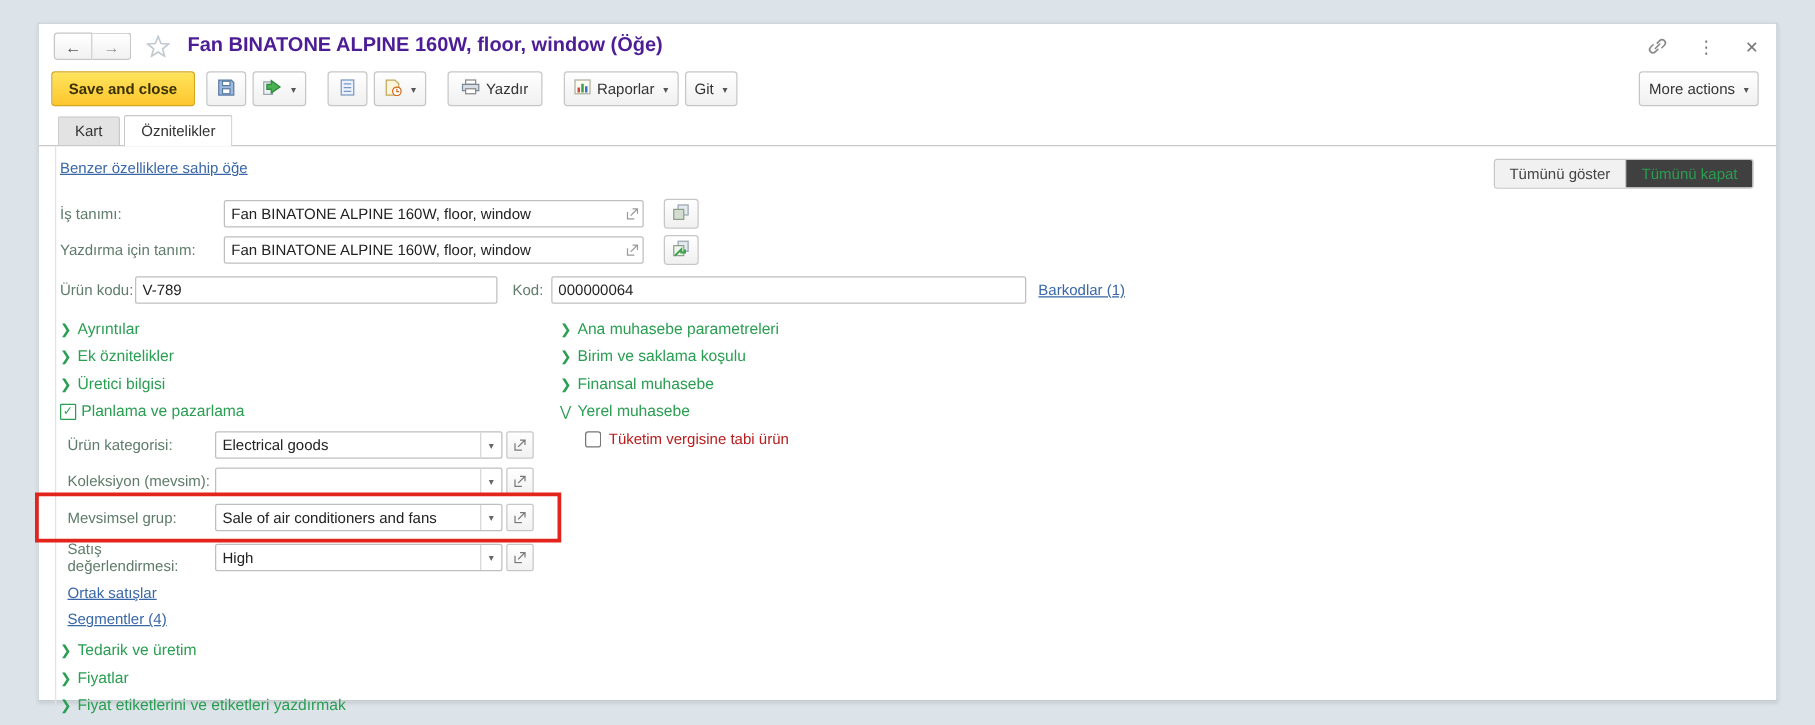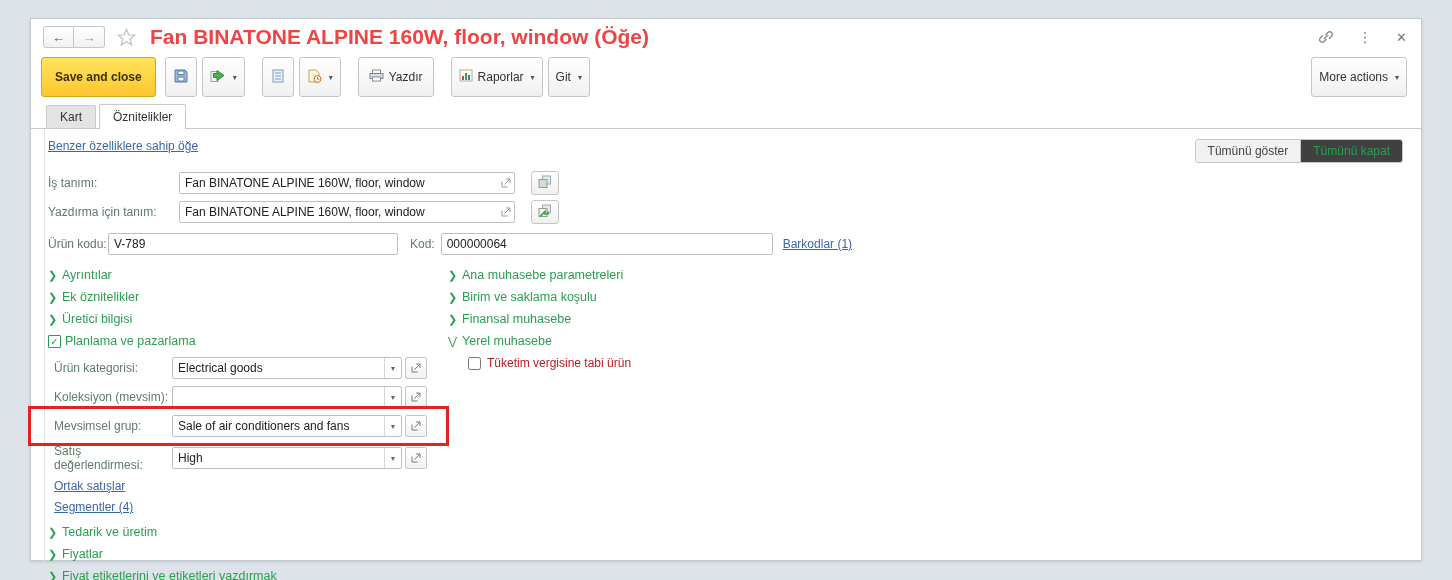--- a/index.html
+++ b/index.html
@@ -16,29 +16,29 @@
   
   .titlebar { height:36px; display:flex; align-items:center; padding:0 14px 0 12px; gap:8px; }
   .navgroup { display:flex; }
   .navbtn {
     width:31px; height:22px; border:1px solid #c6c6c6; background:linear-gradient(#ffffff,#f1f1f1);
     display:flex; align-items:center; justify-content:center; font-size:13px; cursor:pointer;
   }
   .navbtn.back { border-radius:3px 0 0 3px; color:#555; }
   .navbtn.fwd  { border-radius:0 3px 3px 0; border-left:none; color:#9a9a9a; }
   .star { margin-left:4px; display:flex; align-items:center; }
-  .wtitle { font-size:21px; font-weight:bold; color:#ef4444; margin-left:6px; white-space:nowrap; }
+  .wtitle { font-size:16px; font-weight:bold; color:#4c1d95; margin-left:6px; white-space:nowrap; }
   .t-spacer { flex:1; }
   .t-ico { color:#8a8a8a; margin-left:16px; cursor:pointer; display:flex; align-items:center; font-size:14px; }
   .kebab { font-size:14px; letter-spacing:0; color:#777; }
   .closex { font-size:13px; color:#777; }
   
   .toolbar { display:flex; align-items:center; padding:2px 14px 6px 10px; gap:5px; }
   .btn {
-    height:40px; border:1px solid #c6c6c6; border-radius:3px; background:linear-gradient(#ffffff,#f0f0f0);
+    height:28px; border:1px solid #c6c6c6; border-radius:3px; background:linear-gradient(#ffffff,#f0f0f0);
     display:inline-flex; align-items:center; justify-content:center; gap:5px; padding:0 10px;
     font-size:12px; color:#333; cursor:pointer; white-space:nowrap;
   }
   .btn.icon-only { width:32px; padding:0; }
   .btn.with-caret { padding:0 7px; }
   .btn-yellow {
     background:linear-gradient(#ffe45c,#fdc62e); border:1px solid #d2a81c; font-weight:bold;
     color:#3a3000; padding:0 13px; margin-right:4px;
   }
   .caret { font-size:8px; color:#555; margin-left:2px; }
@@ -245,21 +245,21 @@
             </svg></span>
       </span>
     </div>
 
     <div class="frow" style="margin-bottom:9px;">
       <span class="flabel lbl-code">Ürün kodu:</span>
       <span class="input-wrap" style="width:290px;">
         <input class="tx" style="padding-right: 5px;" type="text" value="V-789">
       </span>
       <span class="flabel" style="margin-left:12px; margin-right:6px;">Kod:</span>
-      <span class="input-wrap" style="width:332px;">
+      <span class="input-wrap" style="width:380px;">
         <input class="tx" style="padding-right: 5px;" type="text" value="000000064">
       </span>
       <a class="link" style="margin-left:10px;">Barkodlar (1)</a>
     </div>
 
     <div class="cols">
 
       <div class="col-left">
         <div class="sec">
           <span class="chev">❯</span>

